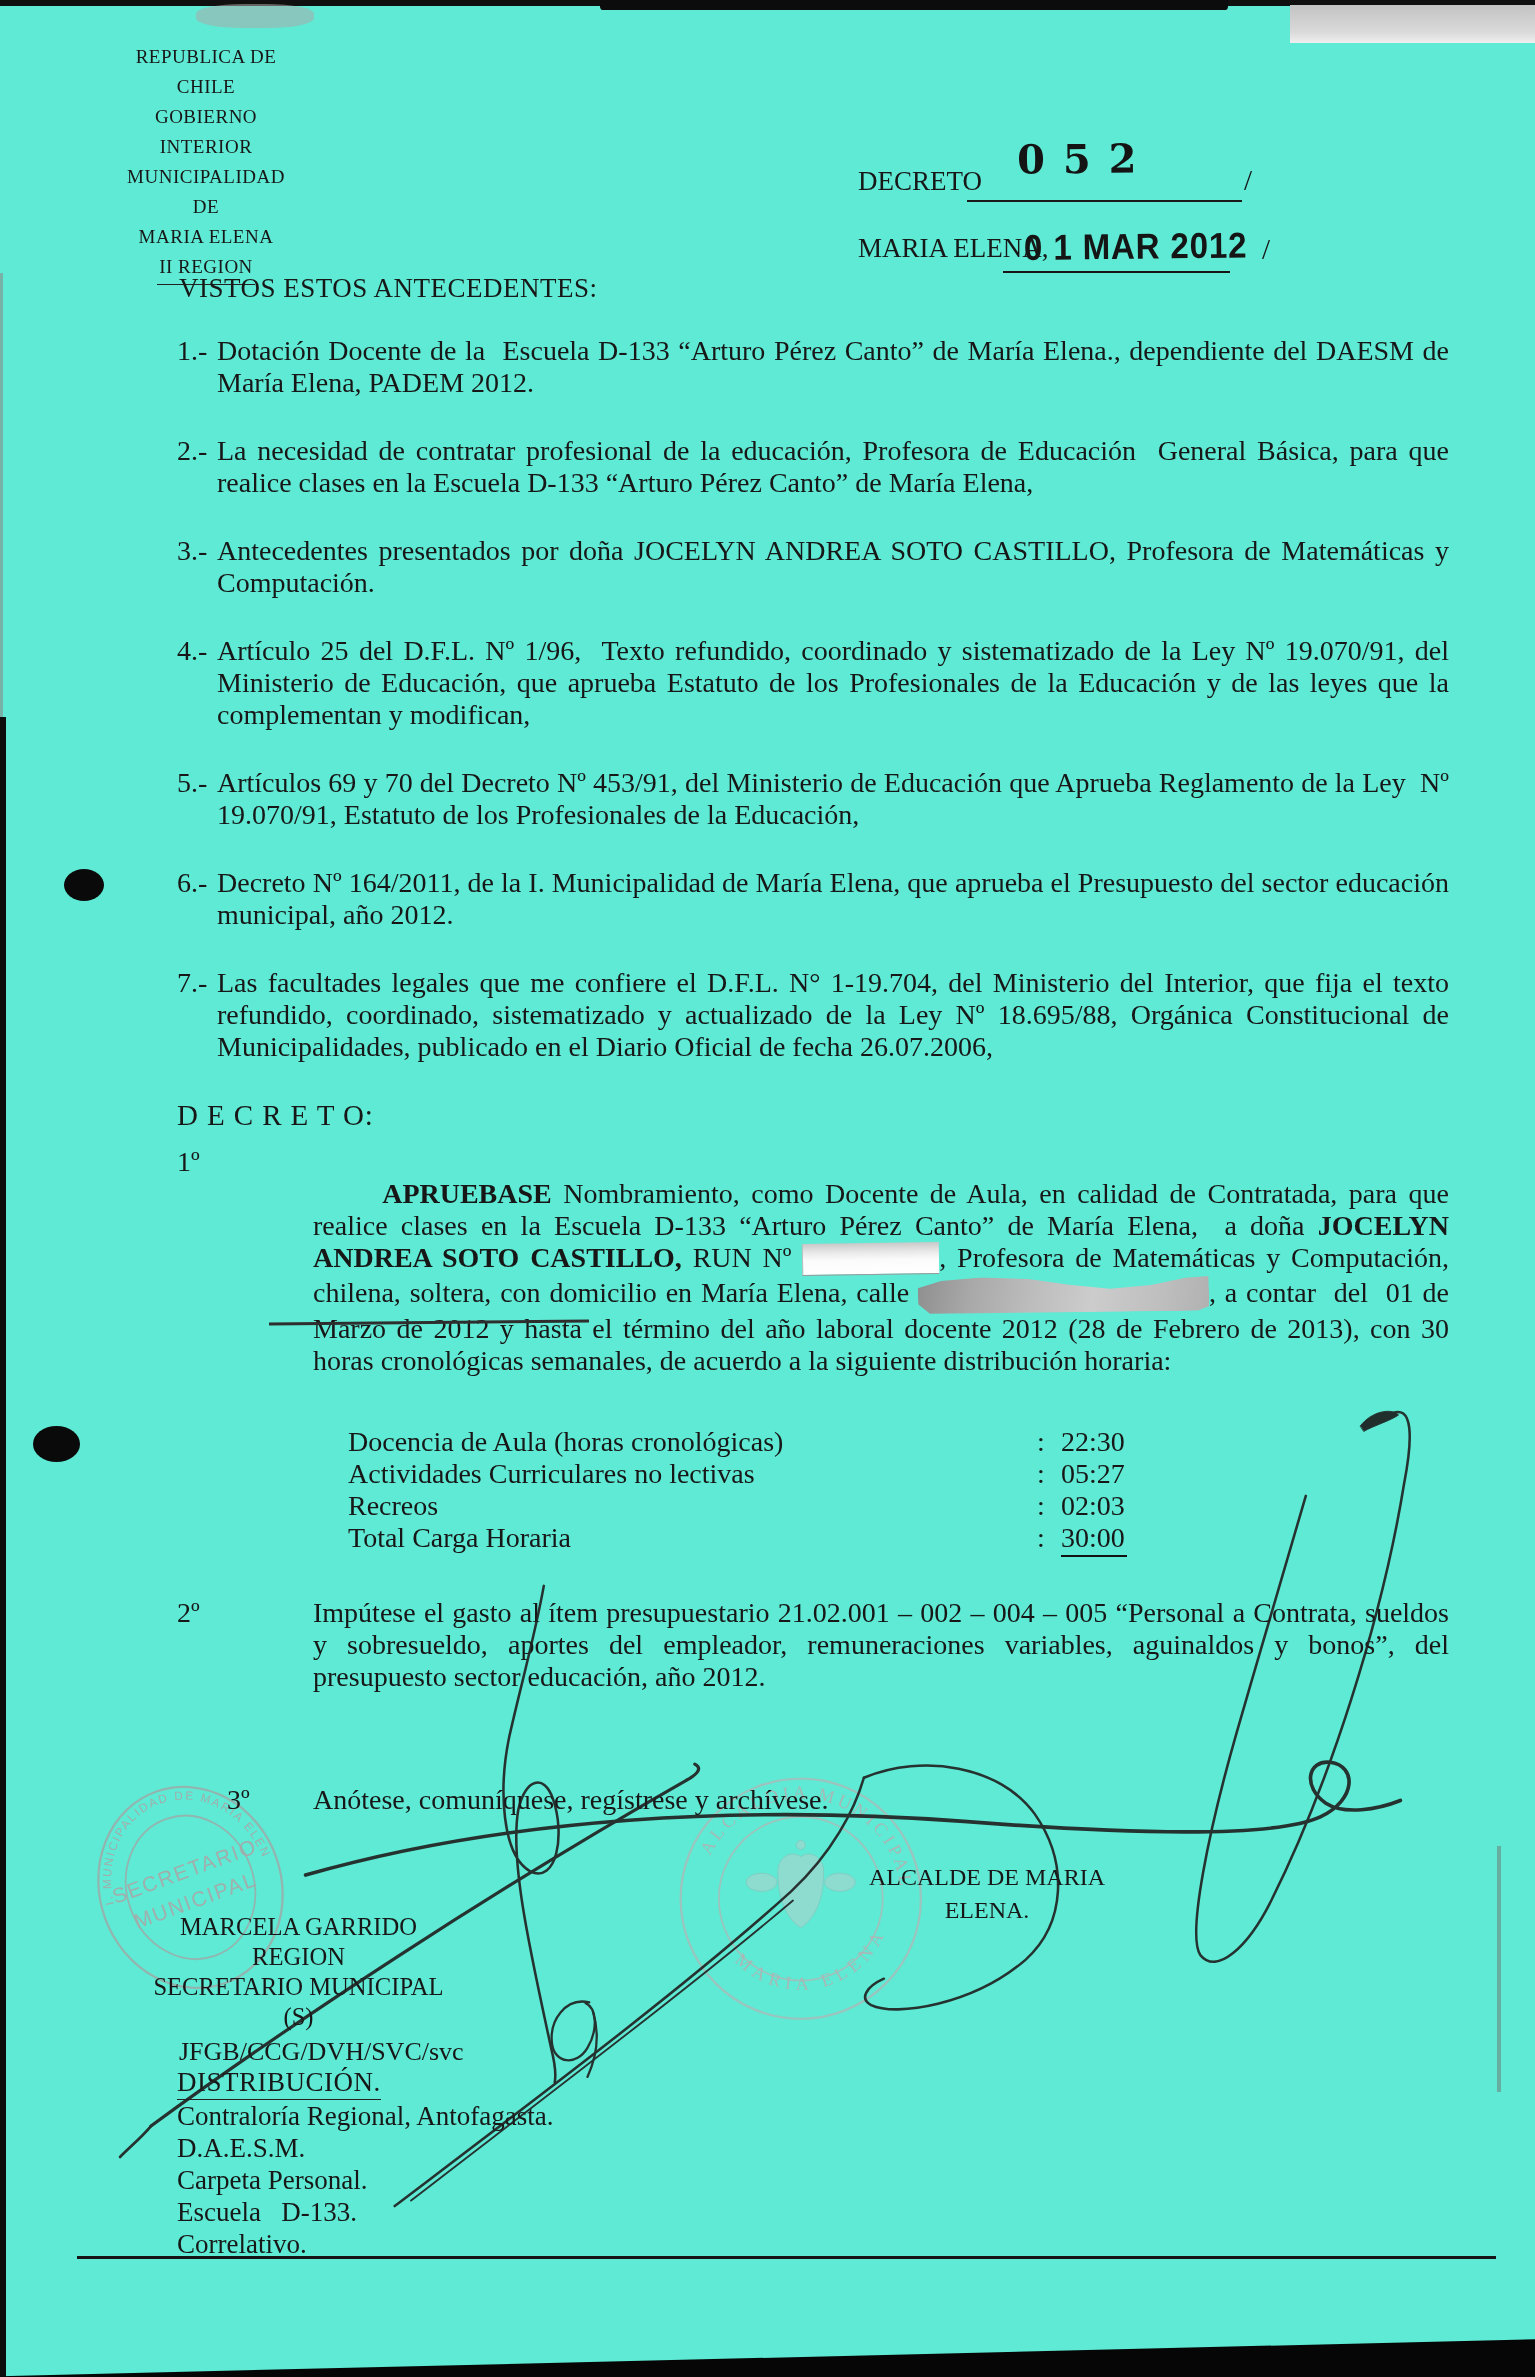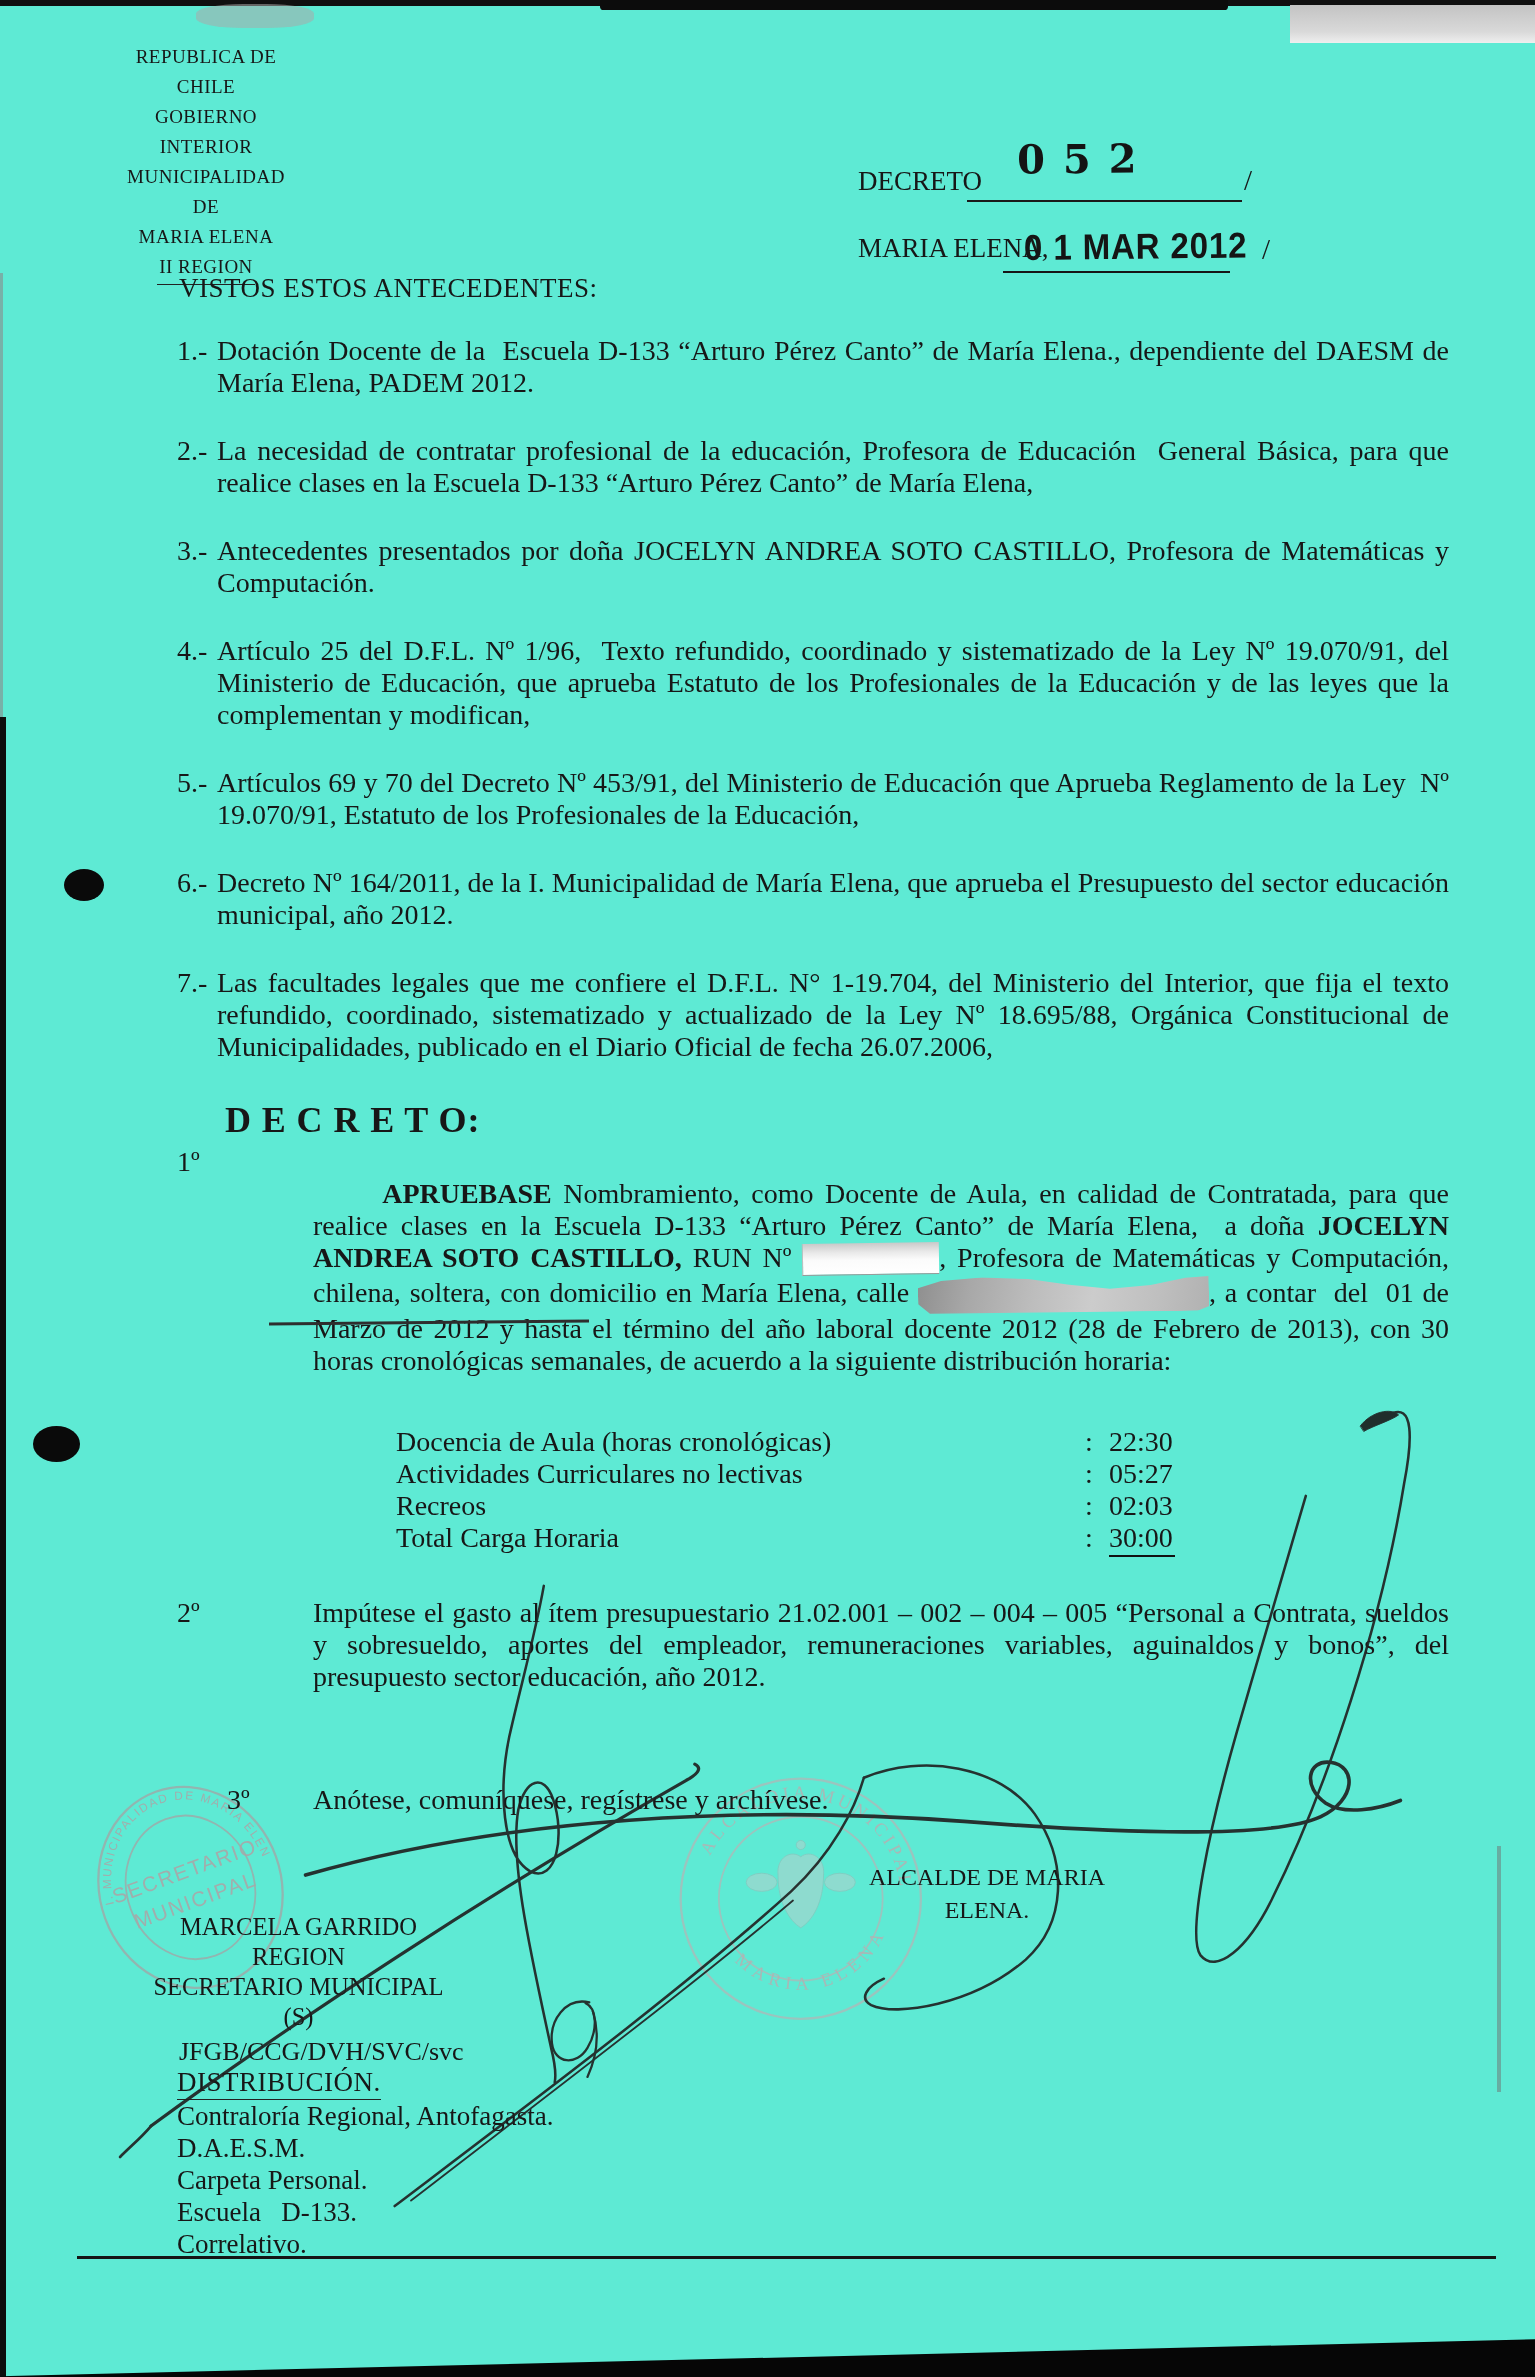--- a/index.html
+++ b/index.html
@@ -39,40 +39,40 @@
       transform:scaleX(.92) rotate(-.6deg);transform-origin:left;}
   .line2{left:1003px;top:271px;width:227px;border-bottom:2.7px solid #161616;height:0;}
   .slash2{left:1262px;top:233px;font-size:29px;}
 
   .vistos-heading{left:179px;top:273px;font-size:27px;letter-spacing:0.5px;}
 
   .considerandos{left:177px;top:335px;width:1272px;}
   .c-item{display:flex;margin-bottom:36px;font-size:28px;line-height:32px;}
   .c-num{flex:0 0 40px;}
   .c-text{flex:1;text-align:justify;white-space:pre-wrap;}
-  .d-heading{font-size:36px;font-weight:bold;letter-spacing:0.9px;margin-top:22px;margin-left:48px;}
+  .d-heading{font-size:29px;font-weight:normal;letter-spacing:0.9px;margin-top:22px;}
 
   .res{position:absolute;left:177px;width:1272px;display:flex;z-index:3;
        font-size:28px;line-height:32px;}
   .res-num{flex:0 0 136px;}
   .res-body{flex:1;text-align:justify;white-space:pre-wrap;}
   .res3 .res-num{padding-left:50px;box-sizing:border-box;}
   b{font-weight:bold;}
 
   .run-box{display:inline-block;width:136px;height:31px;vertical-align:-8.2px;
       background:linear-gradient(180deg,#c9c9c9 0%,#e9e9e9 30%,#fbfbfb 55%,#ffffff 100%);
       border-bottom:1.8px solid #9a9a9a;border-left:0.9px solid #c0c0c0;transform:rotate(-0.8deg);}
   .addr-blob{display:inline-block;position:relative;width:291px;height:38px;vertical-align:-11px;
       background:linear-gradient(100deg,#8f8f8f 0%,#a8a8a8 18%,#bdbdbd 40%,#cccccc 60%,#bfbfbf 82%,#b1b1b1 100%);
       clip-path:polygon(0% 28%,8% 10%,22% 3%,38% 9%,52% 26%,66% 38%,80% 30%,92% 13%,100% 9%,100% 88%,96% 100%,4% 96%,0% 70%);
       transform:rotate(-1deg);}
   .blob-underline{position:absolute;left:269px;top:1321px;width:320px;height:2.7px;
       background:#2e2e2e;transform:rotate(-0.5deg);z-index:4;}
 
-  .schedule{left:348px;top:1426px;width:837px;font-size:28px;line-height:32px;margin-left:48px;}
+  .schedule{left:348px;top:1426px;width:837px;font-size:28px;line-height:32px;}
   .sched-row{display:flex;}
   .sched-label{flex:0 0 689px;}
   .sched-colon{flex:0 0 24px;}
   .sched-total .sched-value{font-weight:normal;border-bottom:2.7px solid #111;padding:0 2.7px 0.9px 0;}
 
   .sig-left{left:153px;top:1912px;width:291px;text-align:center;font-size:24.6px;line-height:30px;}
   .sig-right{left:855px;top:1861px;width:264px;text-align:center;font-size:24px;line-height:33px;}
   .initials{left:179px;top:2037px;font-size:26px;}
   .distribution{left:177px;top:2066px;font-size:27px;line-height:32px;}
   .dist-heading{display:inline-block;border-bottom:1.8px solid #222;padding-bottom:0.9px;letter-spacing:0.5px;}

